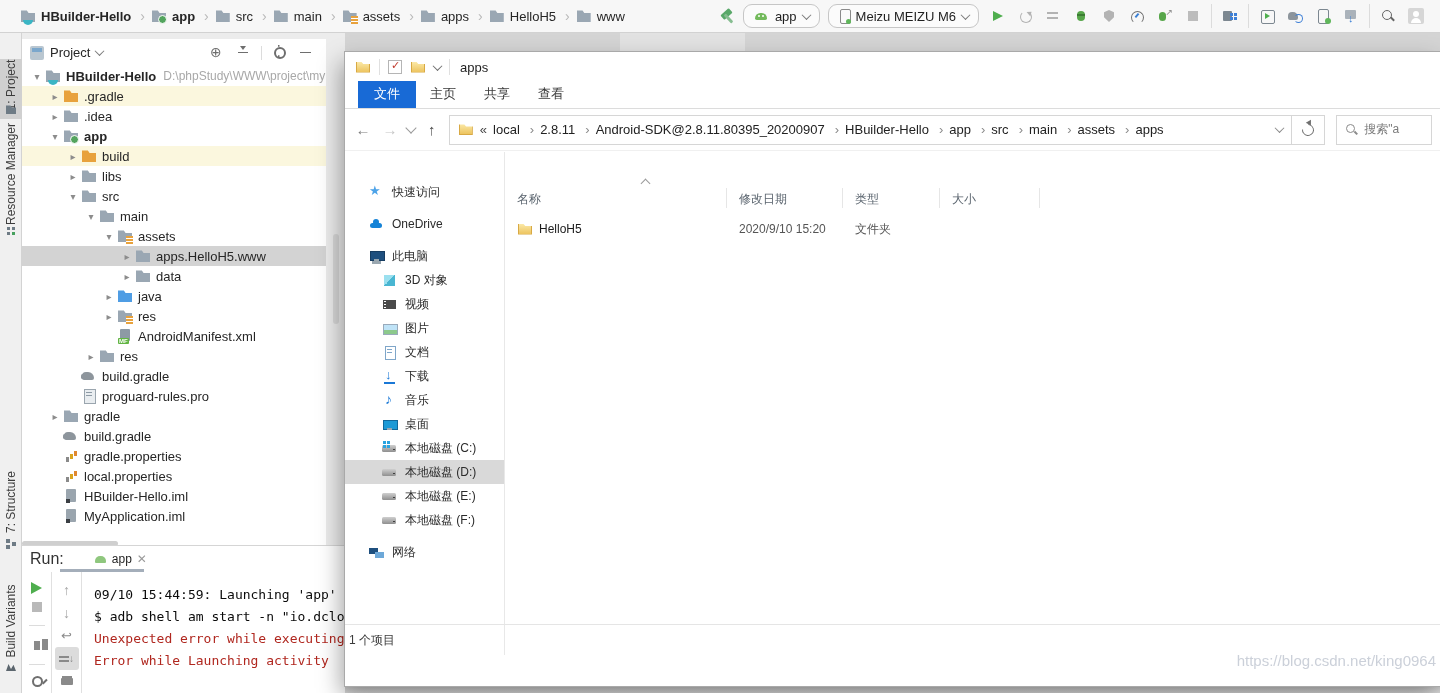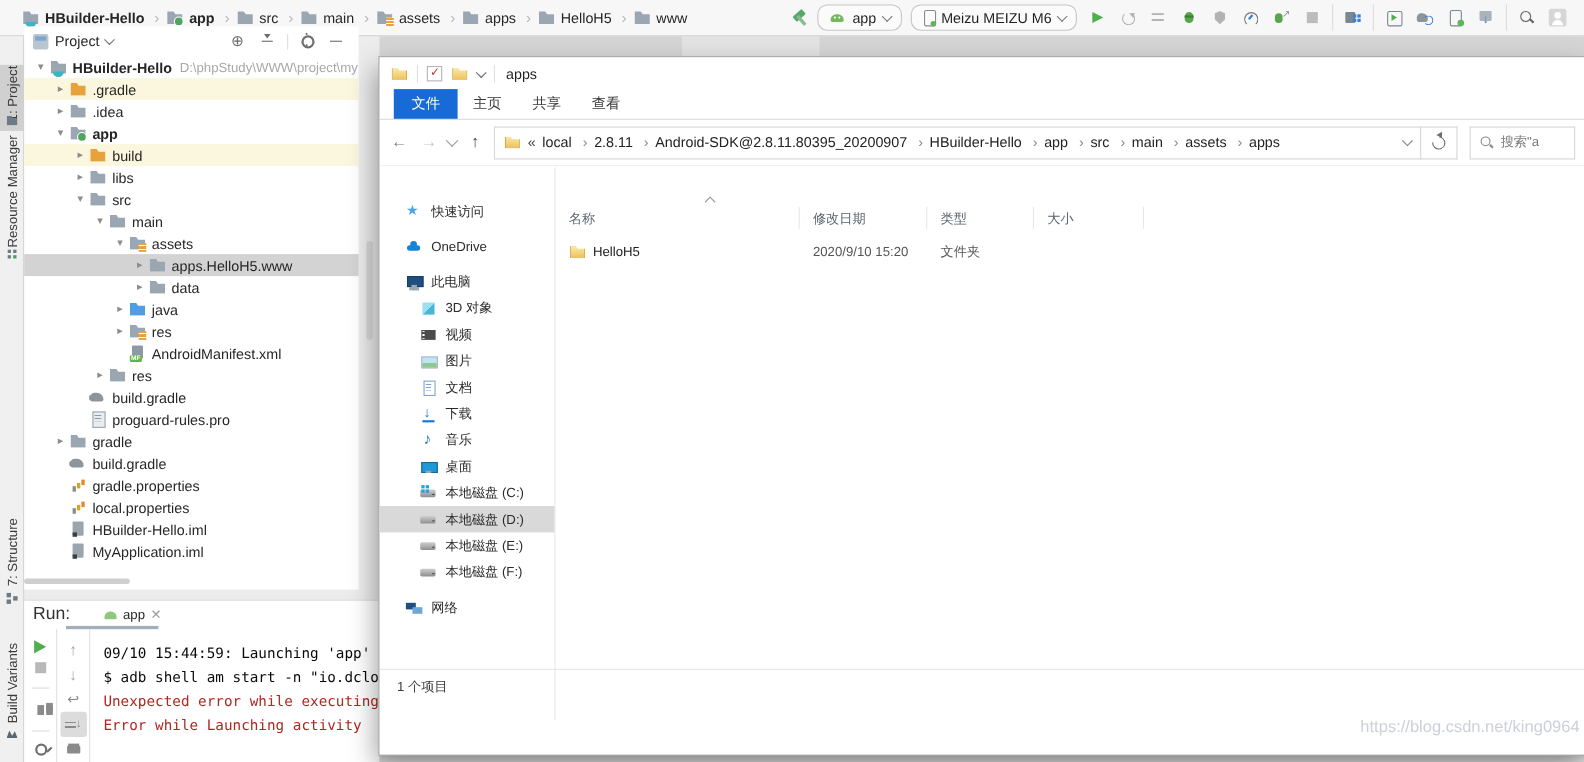--- a/index.html
+++ b/index.html
@@ -99,21 +99,21 @@
   .vlabel{position:absolute;left:11px;white-space:nowrap;font-size:12px;color:#3c3c3c;
     transform:translate(-50%,-50%) rotate(-90deg)}
   .vicon{position:absolute;left:5px;width:12px;height:12px}
   .vi-project::before{content:"";position:absolute;inset:1px;background:#6e7b85;clip-path:polygon(0 15%,45% 15%,58% 35%,100% 35%,100% 100%,0 100%)}
   .vi-resmgr::before{content:"";position:absolute;left:2px;top:2px;width:3px;height:3px;background:#6e7b85;
     box-shadow:5px 0 0 #6e7b85,0 5px 0 #6e7b85,5px 5px 0 #46a05e}
   .vi-structure::before{content:"";position:absolute;left:1px;top:2px;width:4px;height:4px;background:#6e7b85;box-shadow:6px 3px 0 #6e7b85,0 6px 0 #6e7b85}
   .vi-build::before{content:"";position:absolute;left:1px;top:3px;width:10px;height:7px;background:#5c666e;clip-path:polygon(0 100%,25% 0,50% 70%,75% 10%,100% 100%)}
 
   
-  .project-panel{position:absolute;left:22px;top:24px;width:304px;height:512px;background:#fff}
+  .project-panel{position:absolute;left:22px;top:39px;width:304px;height:512px;background:#fff}
   .pp-header{height:27px;display:flex;align-items:center;padding:0 8px;gap:6px}
   .pp-title{font-size:13px;color:#262626}
   .pp-spacer{flex:1}
   .hico{position:relative;width:16px;height:16px;display:inline-block}
   .h-target::before{content:"⊕";position:absolute;left:1px;top:-1px;font-size:14px;color:#6e6e6e}
   .h-collapse::before{content:"";position:absolute;left:3px;top:7px;width:10px;height:1.6px;background:#6e6e6e}
   .h-collapse::after{content:"";position:absolute;left:5px;top:1px;border-top:4px solid #6e6e6e;border-left:3px solid transparent;border-right:3px solid transparent;
     box-shadow:0 0 0 transparent}
   .h-sep{width:1px;height:14px;background:#dcdcdc}
   .h-gear::before{content:"";position:absolute;left:2px;top:2px;width:8px;height:8px;border:2.5px solid #6e6e6e;border-radius:50%}
@@ -223,21 +223,21 @@
   .w-net::before{content:"";position:absolute;left:0;top:3px;width:9px;height:6px;background:#1e4f7e}
   .w-net::after{content:"";position:absolute;left:6px;top:7px;width:9px;height:6px;background:#6da8d8}
 
   .ex-main{flex:1;position:relative;padding-top:8px}
   .col-header{position:relative;display:flex;height:26px;align-items:flex-end;padding-bottom:4px;margin-top:26px}
   .hcell{width:calc(var(--w,100)*1px);font-size:12px;color:#5a646e;border-right:1px solid #e6e6e6;padding-left:12px;height:20px;display:flex;align-items:flex-end}
   .sort-caret{position:absolute;left:137px;top:-6px;width:7px;height:7px;border-left:1.5px solid #9a9a9a;border-top:1.5px solid #9a9a9a;transform:rotate(45deg)}
   .file-row{display:flex;align-items:center;height:26px;margin-top:4px;font-size:12px;color:#1b1b1b}
   .fcell{padding-left:12px;display:flex;align-items:center;gap:6px;width:calc(var(--w,100)*1px)}
   .fcell.dim{color:#555}
-  .ex-status{position:absolute;left:0;right:0;bottom:16px;height:31px;border-top:1px solid #e5e5e5;display:flex;align-items:center;padding-left:16px;font-size:12px;color:#3b3b3b}
+  .ex-status{position:absolute;left:0;right:0;bottom:0;height:31px;border-top:1px solid #e5e5e5;display:flex;align-items:center;padding-left:4px;font-size:12px;color:#3b3b3b}
 
   .desk-strip{position:absolute;left:345px;top:686px;width:1095px;height:7px;background:linear-gradient(#c9c9c9,#dedede)}
   .watermark{position:absolute;right:4px;top:652px;font-size:15px;color:rgba(200,205,215,.95);z-index:60}
 </style>
 </head>
 <body>
 
 <div class="screen">
 
   <div class="toolbar">

